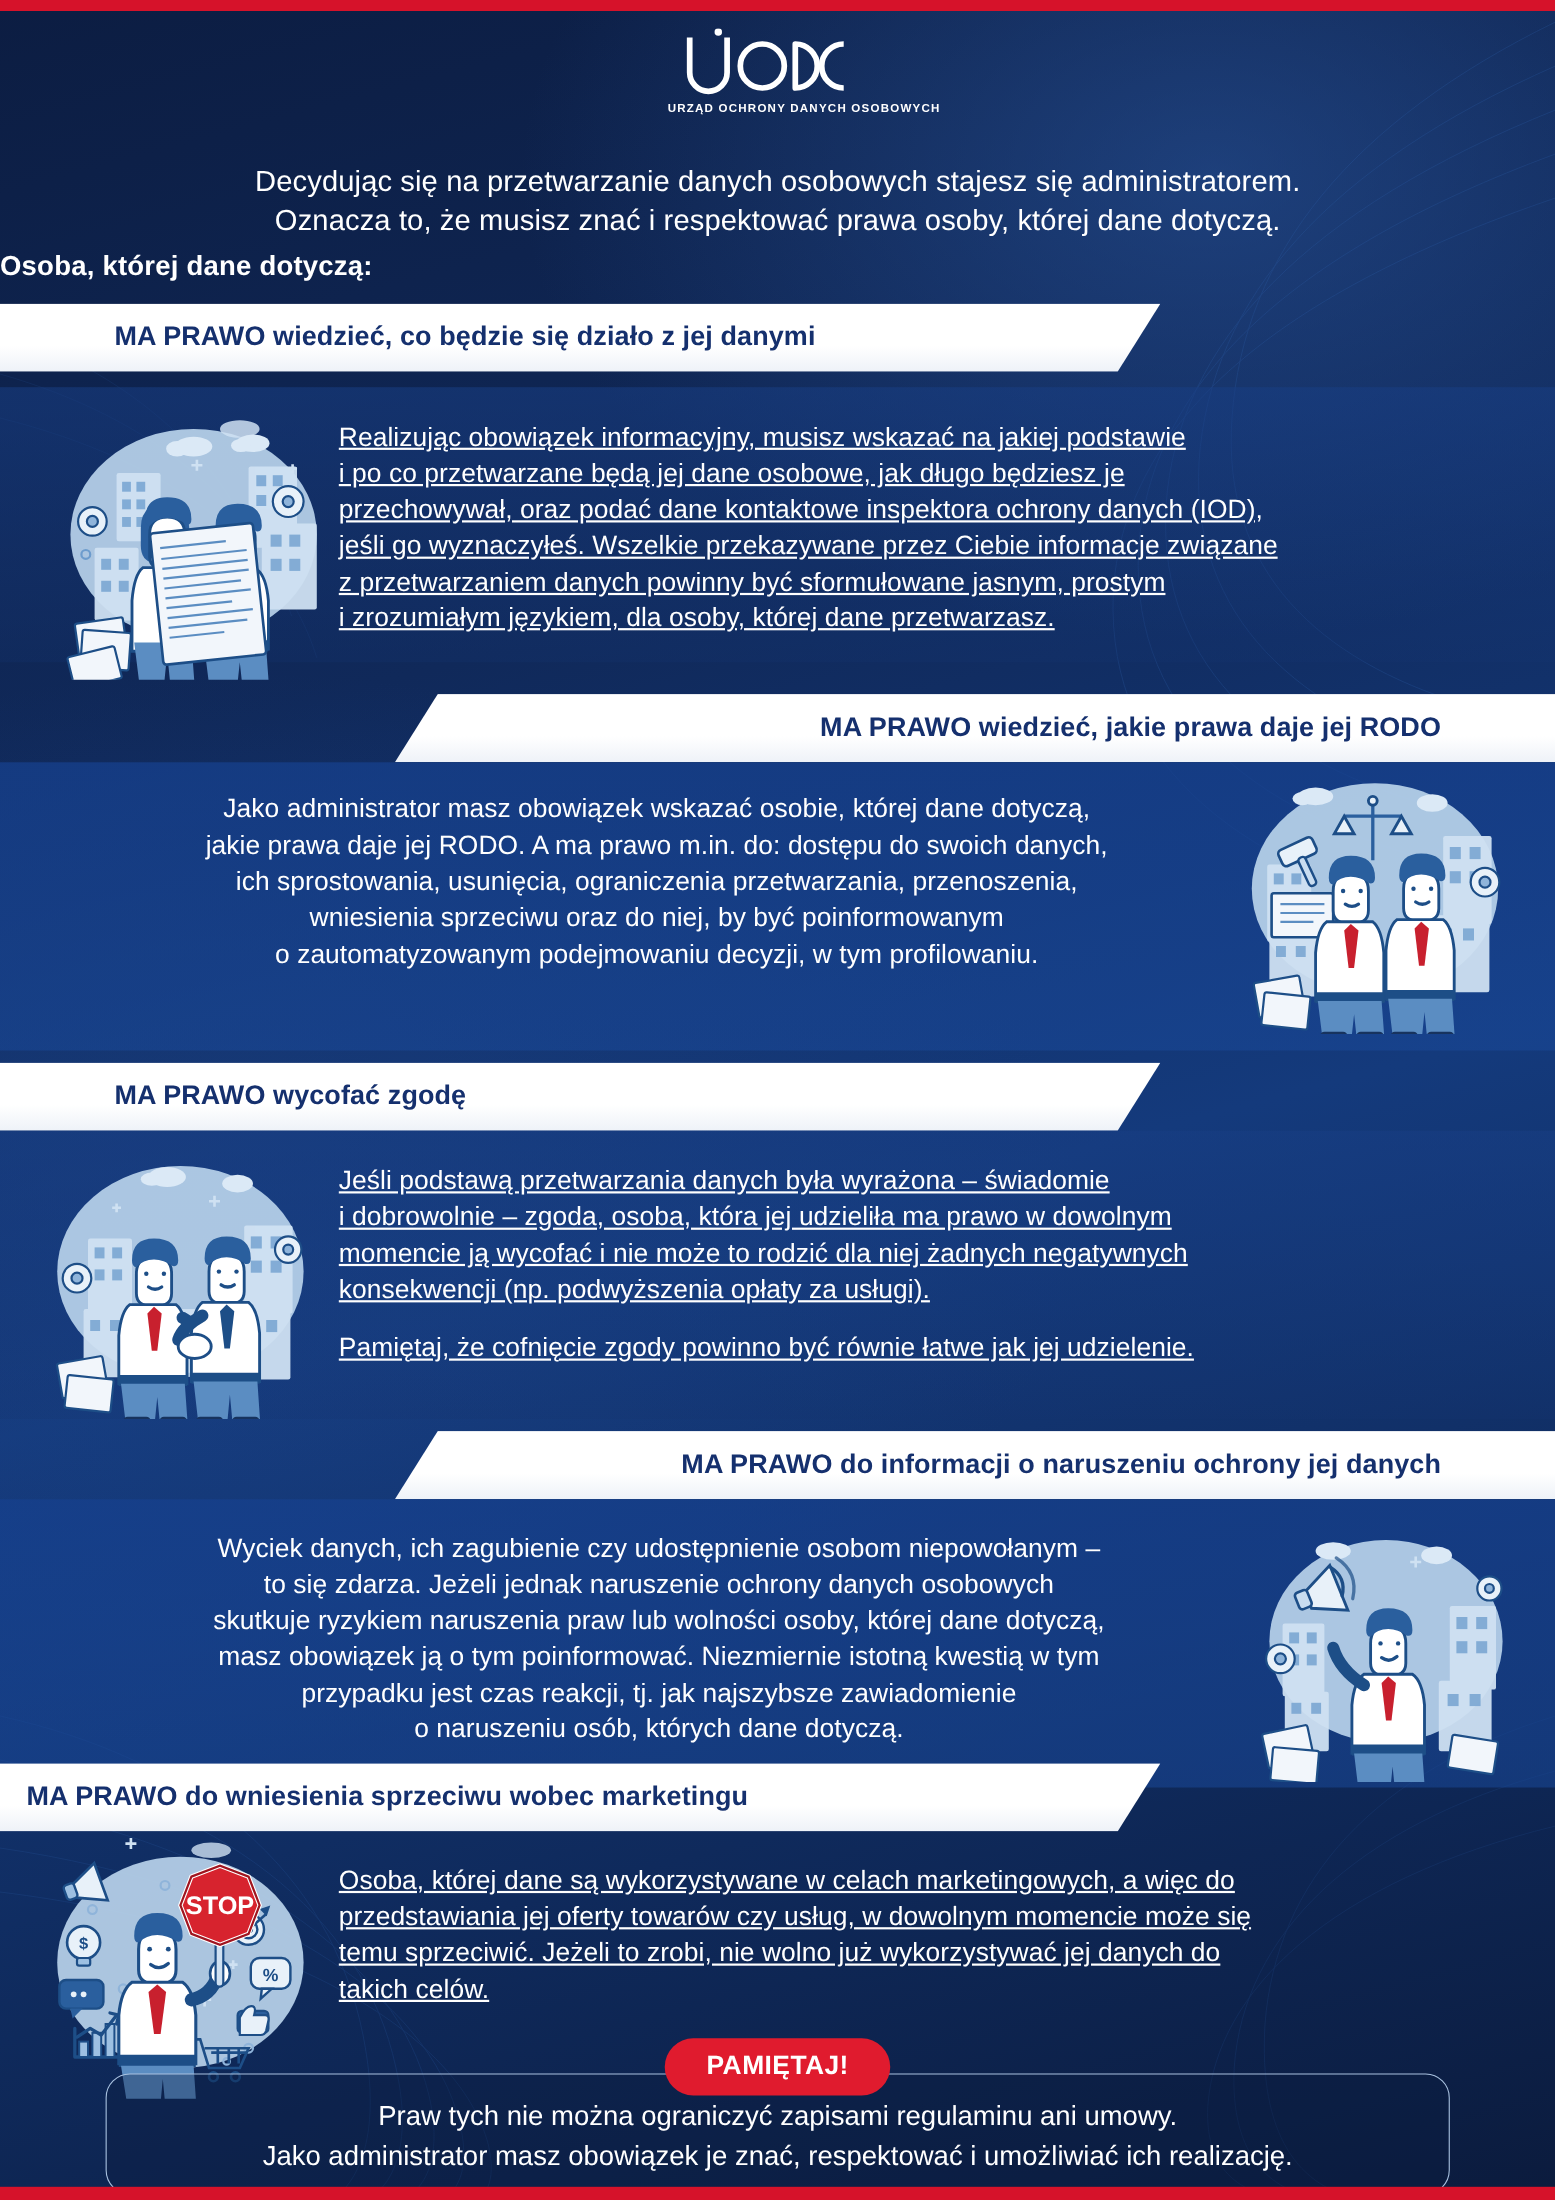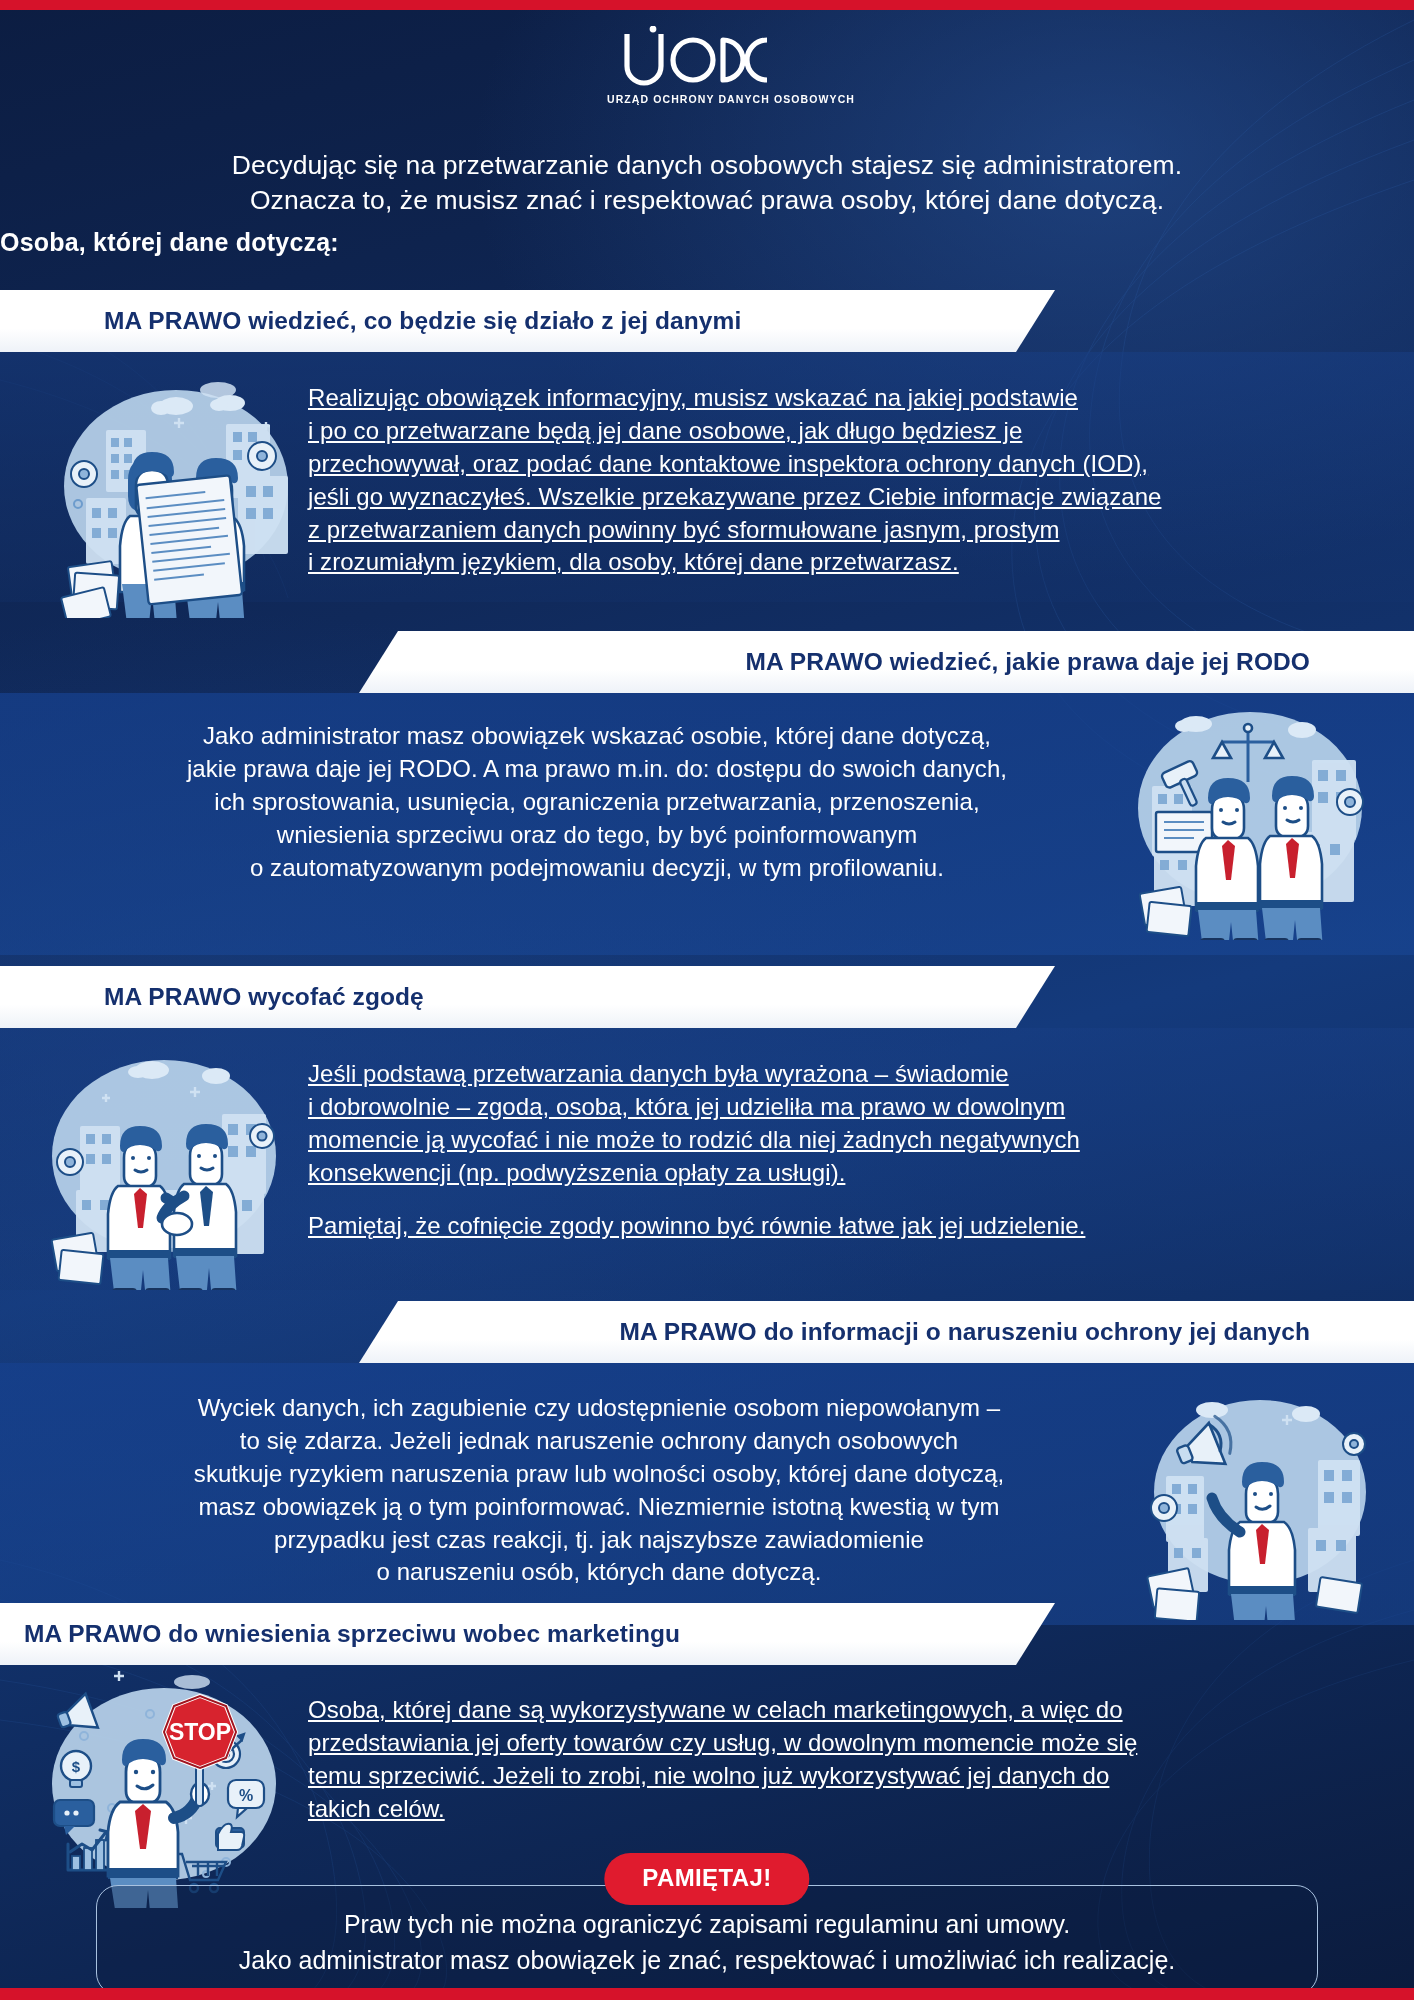--- a/index.html
+++ b/index.html
@@ -154,21 +154,21 @@
   </div>
 
   <div class="intro">
     <span class="l1 nowrap">Decydując się na przetwarzanie danych osobowych stajesz się administratorem.</span>
     <span class="l2 nowrap">Oznacza to, że musisz znać i respektować prawa osoby, której dane dotyczą.</span>
   </div>
   <div class="subhead">Osoba, której dane dotyczą:</div>
 
   <div class="band band-a" style="top:352px;height:250px;"></div>
 
-  <div class="banner left" style="top:290px;">
+  <div class="banner left" style="top:276px;">
     <span>MA PRAWO wiedzieć, co będzie się działo z jej danymi</span>
   </div>
 
   <svg class="illus" style="left:48px; top:368px;" width="252" height="250" viewBox="0 0 252 250">
     <ellipse class="blob" cx="128" cy="118" rx="112" ry="96" opacity=".92"></ellipse>
     <ellipse cx="170" cy="22" rx="18" ry="8" fill="#cfe1f2" opacity=".85"></ellipse>
     <g fill="#dbe9f6">
         <ellipse cx="128" cy="38" rx="17" ry="9"></ellipse>
         <ellipse cx="113" cy="40" rx="10" ry="7"></ellipse>
       <ellipse cx="182" cy="35" rx="15" ry="8"></ellipse>
@@ -371,21 +371,21 @@
     </g>
     <ellipse cx="101" cy="260" rx="38" ry="7" fill="#2a5f9e" opacity=".6"></ellipse>
     <ellipse cx="165" cy="260" rx="38" ry="7" fill="#2a5f9e" opacity=".6"></ellipse>
   </svg>
 
   <div class="block text-center" style="top:720px; left:64px; width:1066px;">
     <p>
       <span>Jako administrator masz obowiązek wskazać osobie, której dane dotyczą,</span><br>
       <span>jakie prawa daje jej RODO.  A ma prawo m.in. do: dostępu do swoich danych,</span><br>
       <span>ich sprostowania, usunięcia, ograniczenia przetwarzania, przenoszenia,</span><br>
-      <span>wniesienia sprzeciwu oraz do tego, by być poinformowanym</span><br>
+      <span>wniesienia sprzeciwu oraz do niej, by być poinformowanym</span><br>
       <span>o zautomatyzowanym podejmowaniu decyzji, w tym profilowaniu.</span>
     </p>
   </div>
 
   <div class="band band-a" style="top:1028px;height:262px;"></div>
 
   <div class="banner left" style="top:966px;">
     <span>MA PRAWO wycofać zgodę</span>
   </div>
 

